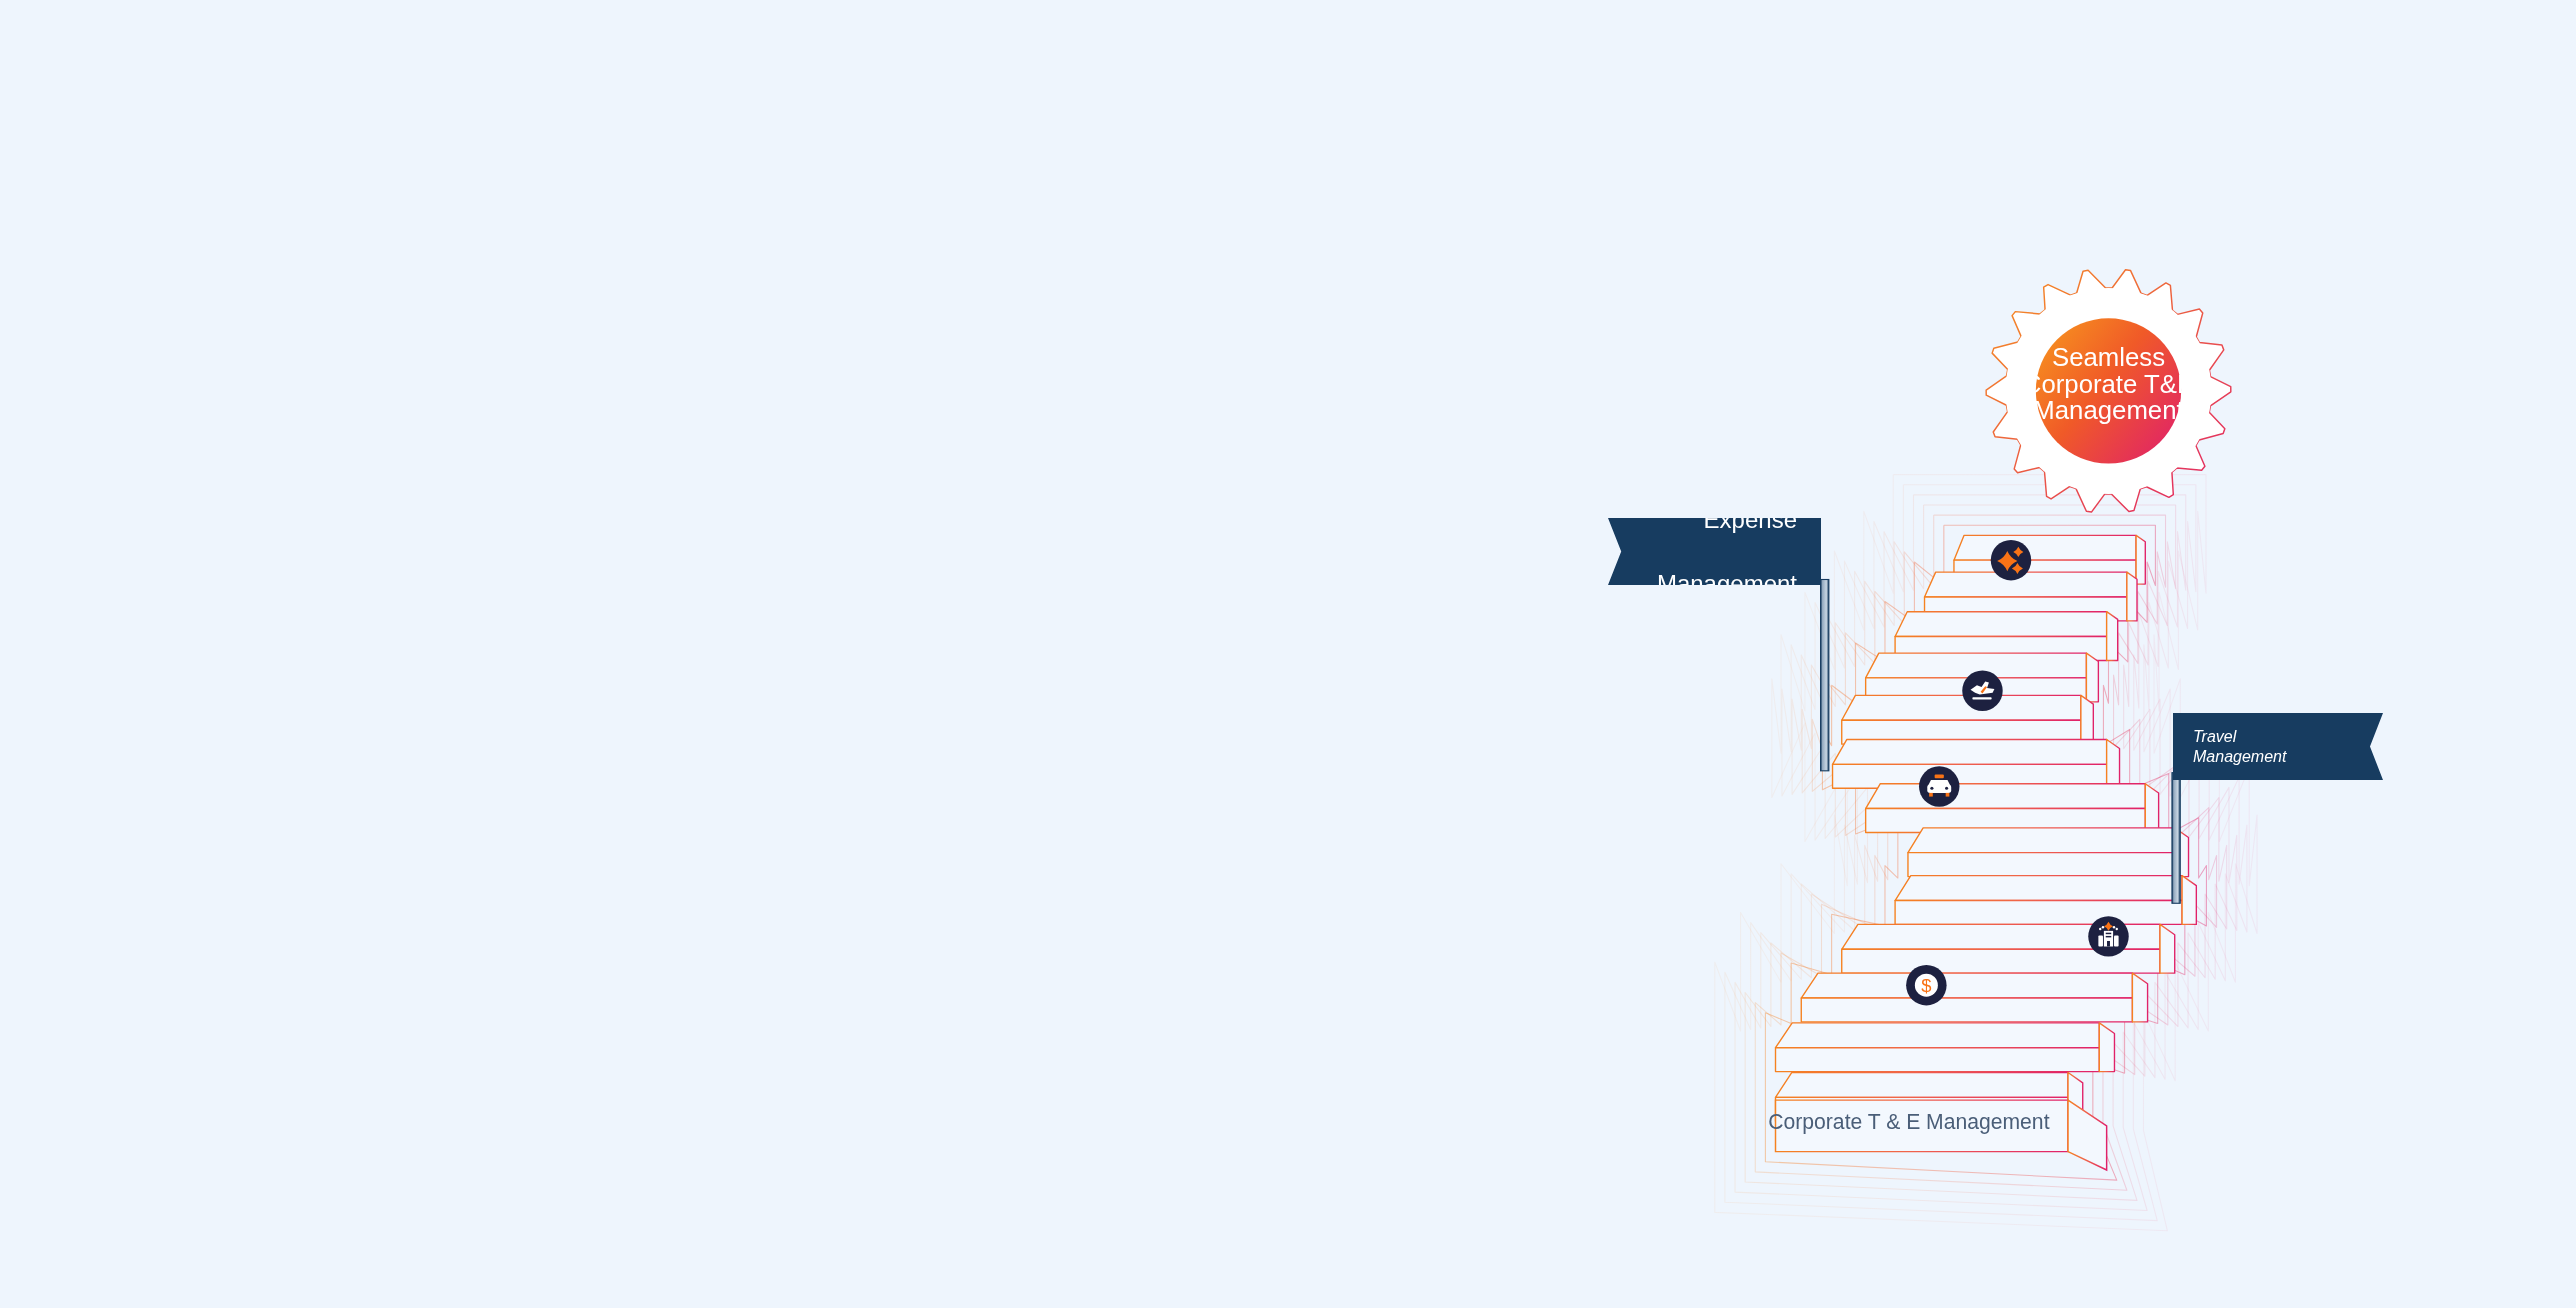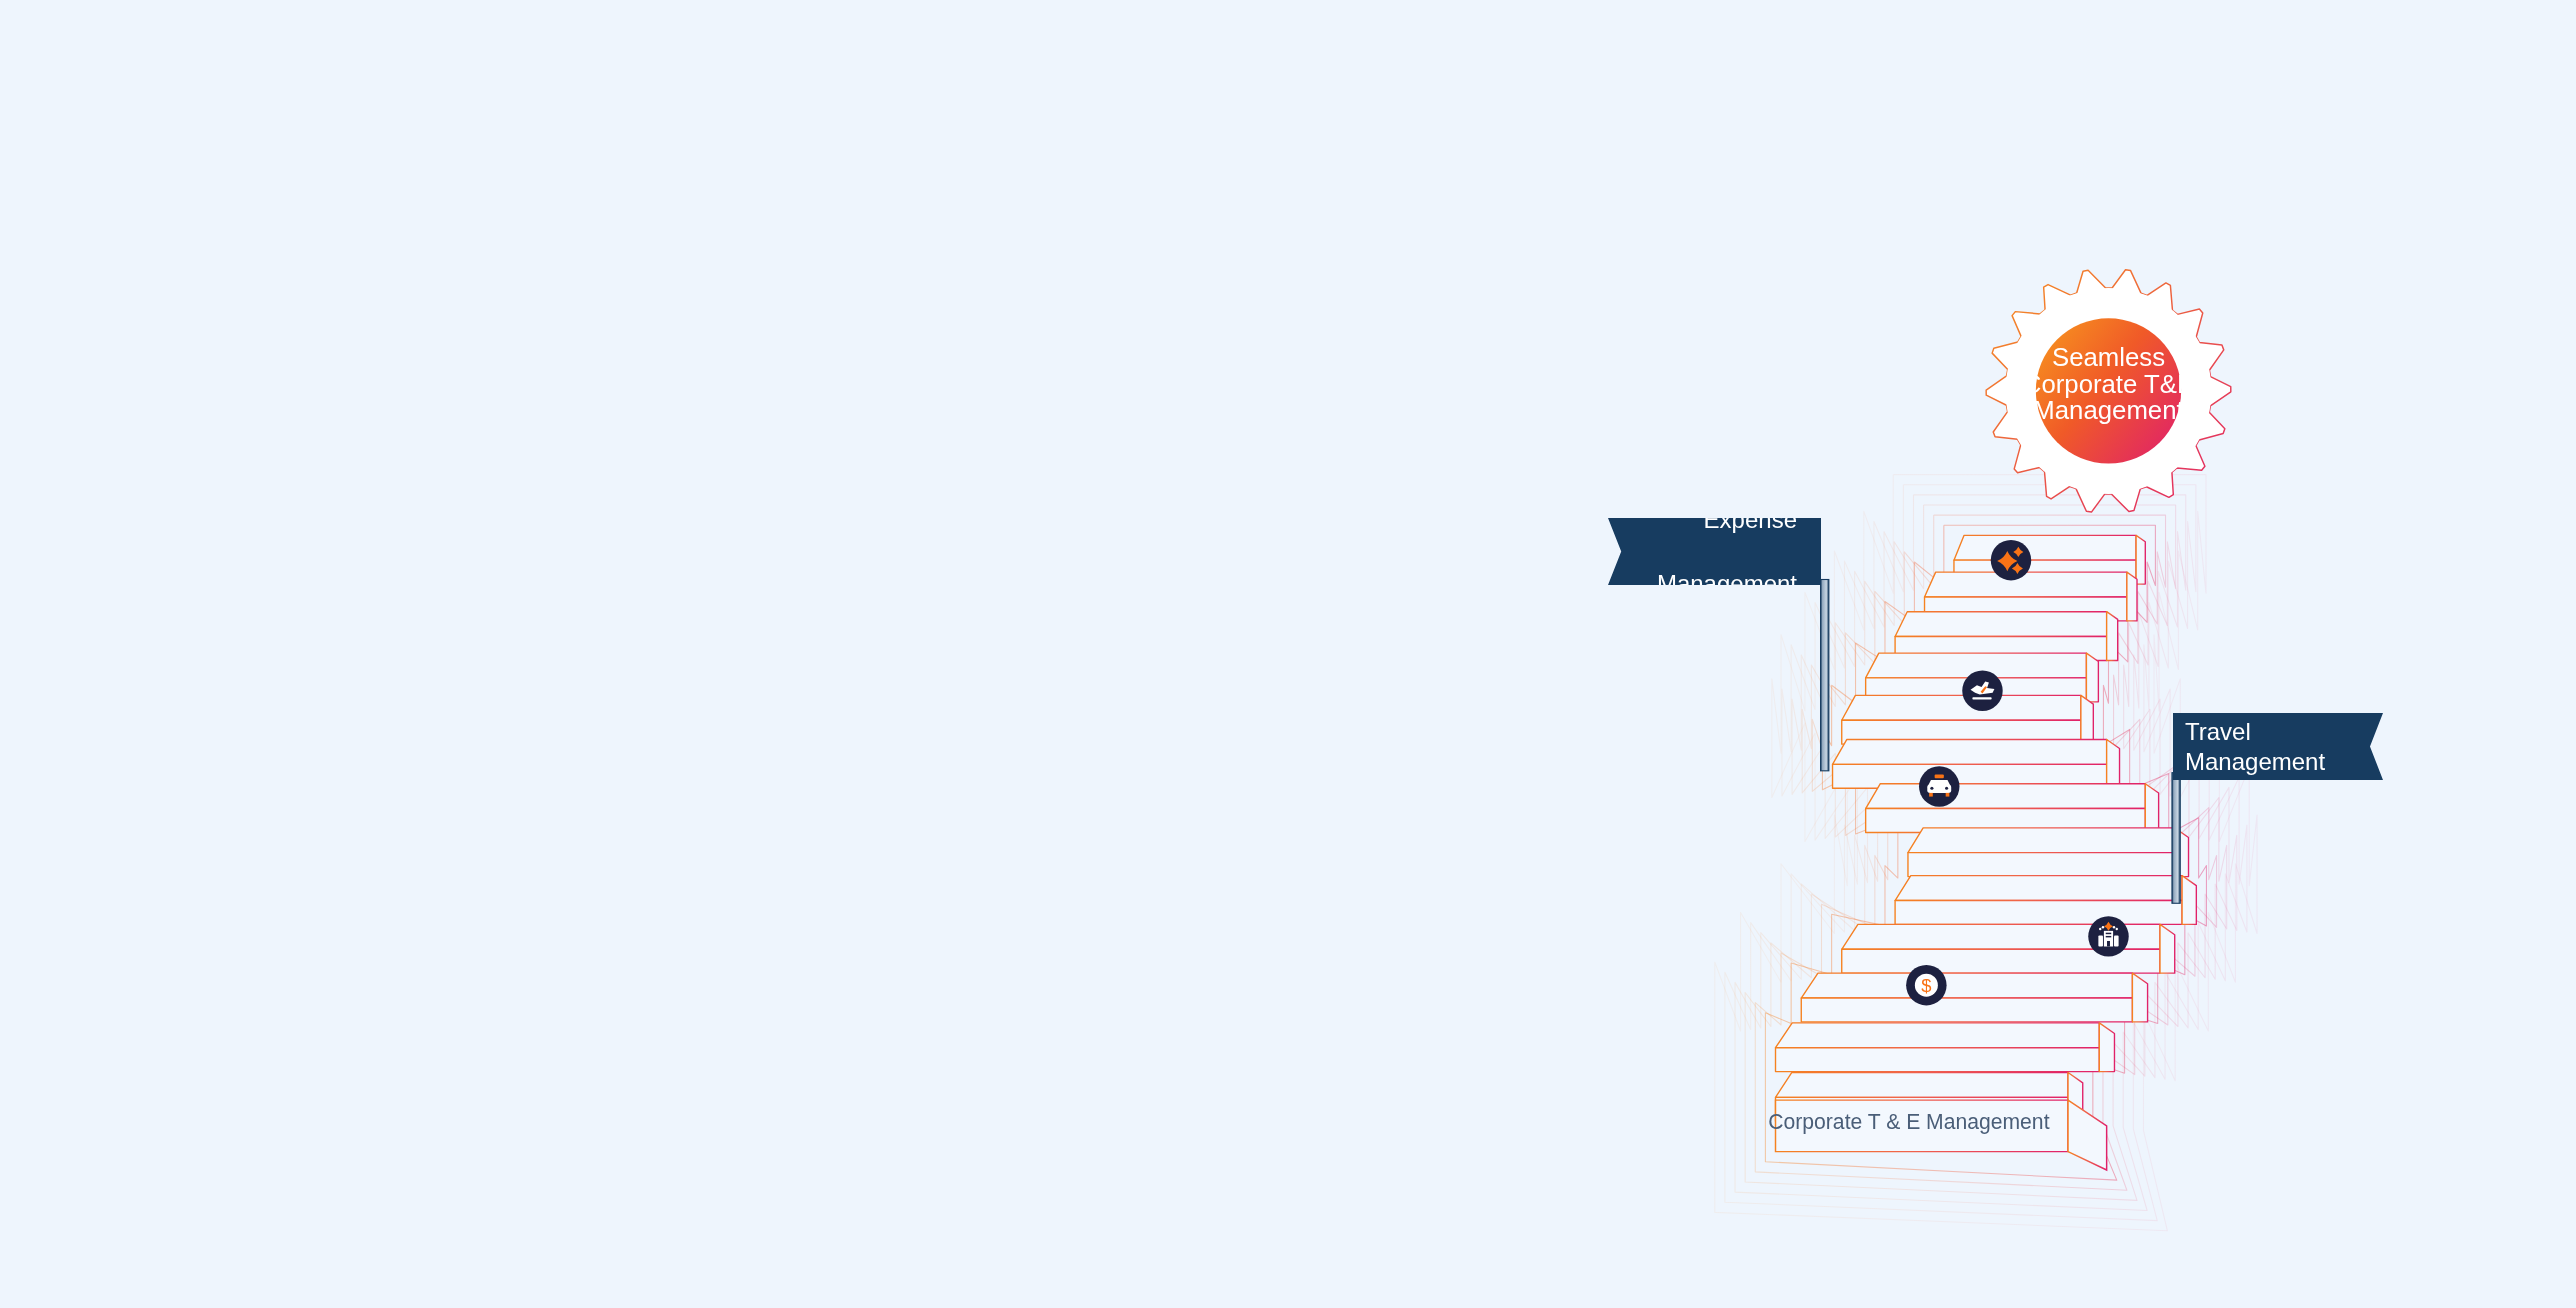--- a/index.html
+++ b/index.html
@@ -26,24 +26,25 @@
   #flag-expense{
     left:1608px;top:518px;width:213px;height:67px;
     padding:0 24px 0 42px;
     text-align:right;align-items:flex-end;
     font-size:24px;
     clip-path:polygon(0 0,100% 0,100% 100%,0 100%,6.2% 50%);
     gap:35px;
   }
   #flag-travel{
     left:2173px;top:713px;width:210px;height:67px;
-    padding:0 42px 0 12px;
+    padding:0 42px 0 20px;
     text-align:left;align-items:flex-start;
-    font-size:24px;
+    font-size:16px;
     clip-path:polygon(0 0,100% 0,93.8% 50%,100% 100%,0 100%);
+    font-style:italic;
   }
   .pole{position:absolute;}
 </style>
 </head>
 <body>
 
 <div id="stage">
 
   <svg id="art" viewBox="0 0 2800 1422">
     <defs>

